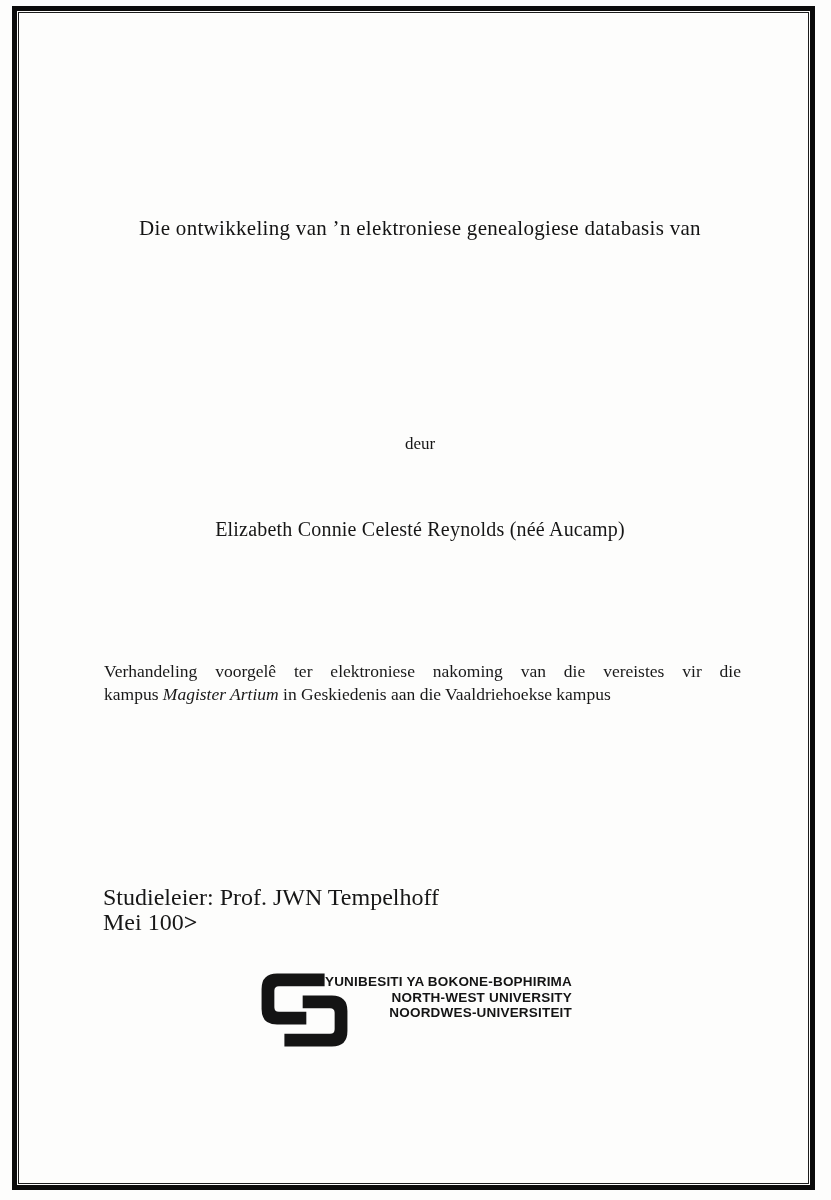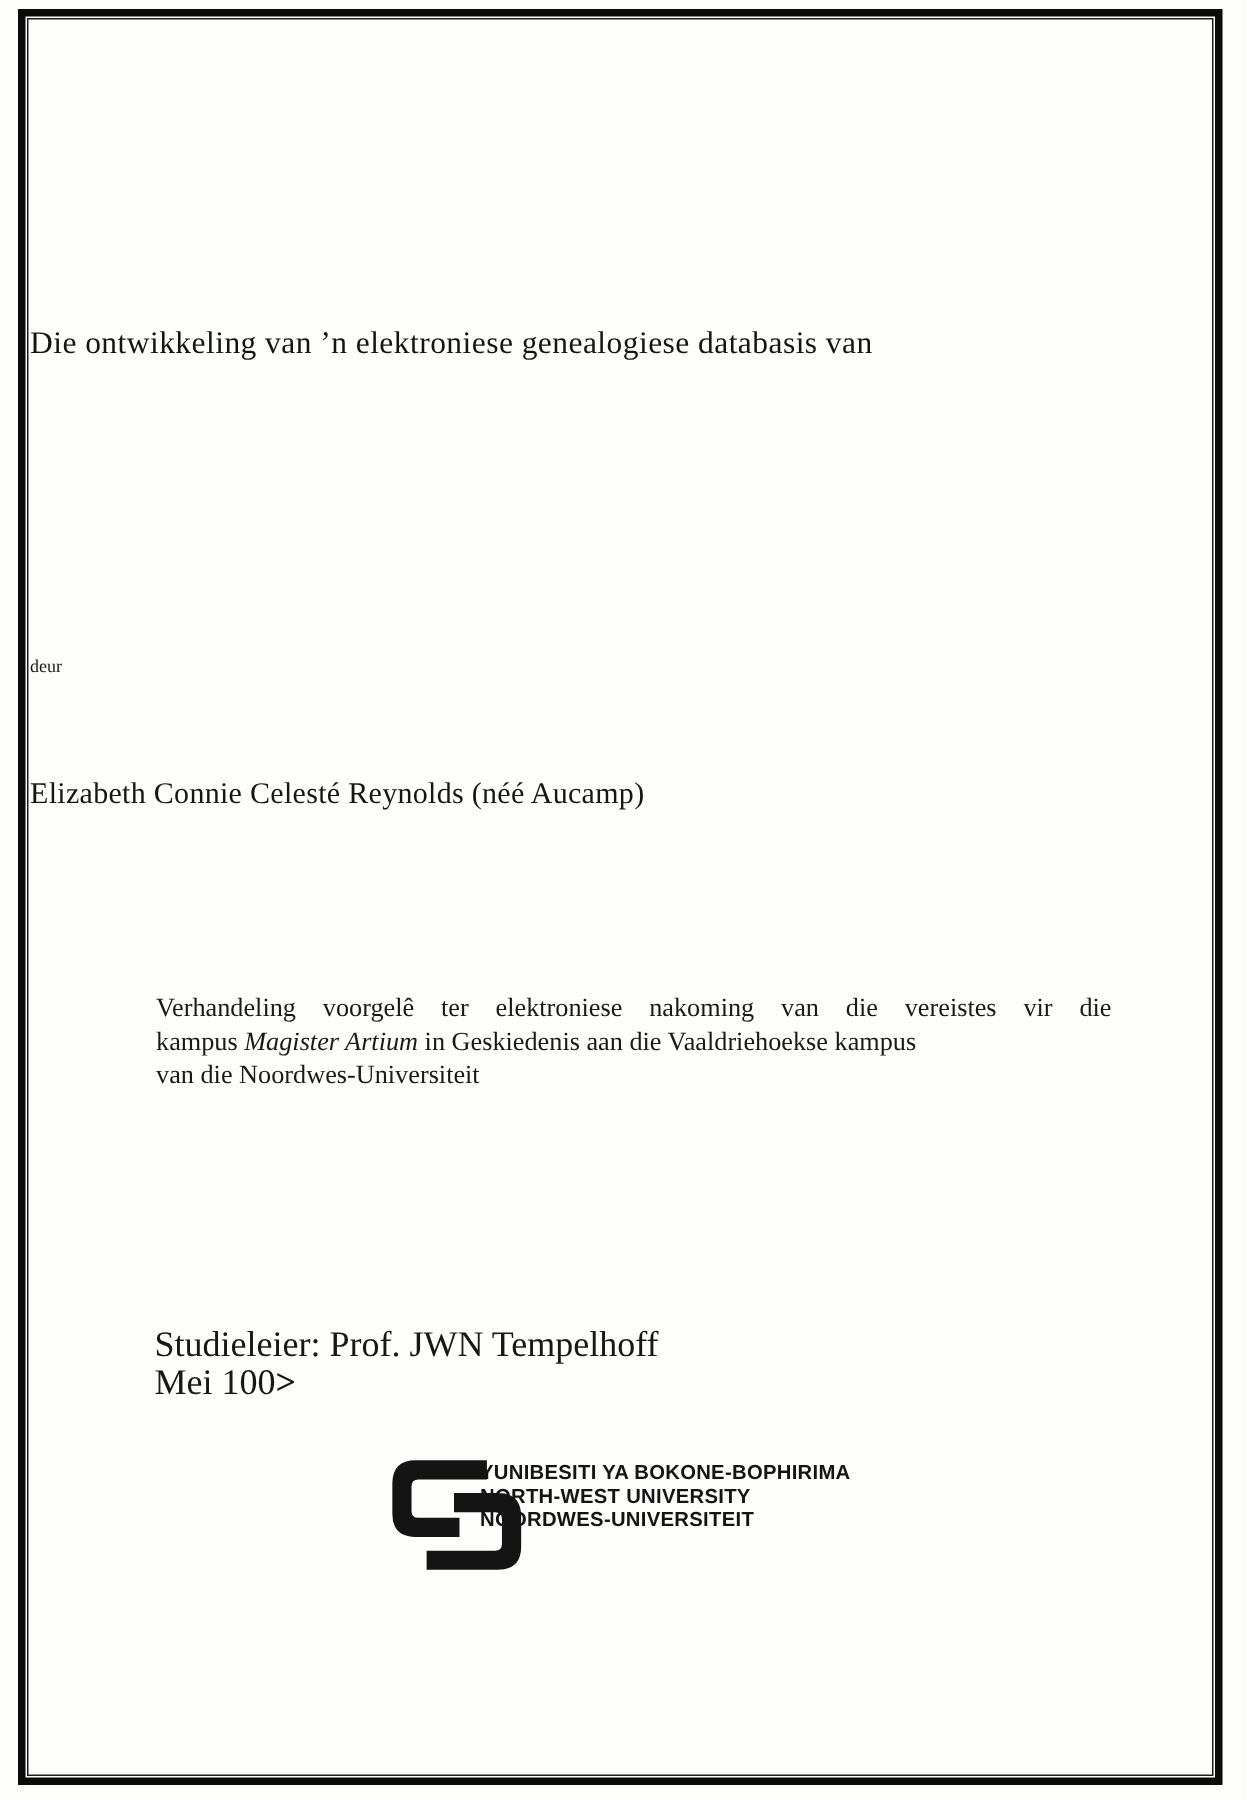--- a/index.html
+++ b/index.html
@@ -32,31 +32,32 @@
     left: 1px;
     top: 1px;
     right: 1px;
     bottom: 1px;
     border: 1.5px solid #1c1c1c;
   }
   .centerblock {
     position: absolute;
     left: 20px;
     width: 800px;
+    text-align: center;
   }
   .title {
     top: 207px;
     font-size: 21px;
     line-height: 42px;
     letter-spacing: 0.3px;
     color: #141414;
   }
   .byline {
     top: 432px;
-    font-size: 12px;
+    font-size: 17px;
     line-height: 24px;
   }
   .author {
     top: 514px;
     font-size: 20px;
     line-height: 30px;
     letter-spacing: 0.2px;
   }
   .statement {
     position: absolute;
@@ -98,21 +99,21 @@
     left: 0;
     top: 1px;
     width: 95px;
     height: 80px;
   }
   .logo-text {
     position: absolute;
     left: 63px;
     top: 5px;
     width: 252px;
-    text-align: left;
+    text-align: right;
     font-family: "Liberation Sans", "DejaVu Sans", sans-serif;
     font-weight: 700;
     font-size: 13.5px;
     line-height: 15.7px;
     letter-spacing: 0.2px;
     color: #141414;
     white-space: nowrap;
   }
 </style>
 </head>
@@ -128,21 +129,20 @@
     <div>Die ontwikkeling van ’n elektroniese genealogiese databasis van</div>
   </div>
 
   <div class="centerblock byline">deur</div>
 
   <div class="centerblock author">Elizabeth Connie Celesté Reynolds (néé Aucamp)</div>
 
   <div class="statement">
     <div class="justify-line">Verhandeling voorgelê ter elektroniese nakoming van die vereistes vir die</div>
     <div><span>kampus </span><span class="italic">Magister Artium</span><span> in Geskiedenis aan die Vaaldriehoekse kampus</span></div>
-    <div>van die Noordwes-Universiteit</div>
   </div>
 
   <div class="supervisor">
     <div>Studieleier: Prof. JWN Tempelhoff</div>
     <div><span>Mei 100</span><span class="glyph7">&gt;</span></div>
   </div>
 
   <div class="logo">
     <svg class="logo-mark" viewBox="0 0 104 86" preserveAspectRatio="xMidYMid meet" aria-hidden="true">
       <path d="M 74 3 L 22 3 Q 5 3 5 20 L 5 42 Q 5 59 22 59 L 54 59 L 54 45 L 24 45 Q 19 45 19 40 L 19 22 Q 19 17 24 17 L 74 17 Z" fill="#141414"></path>

